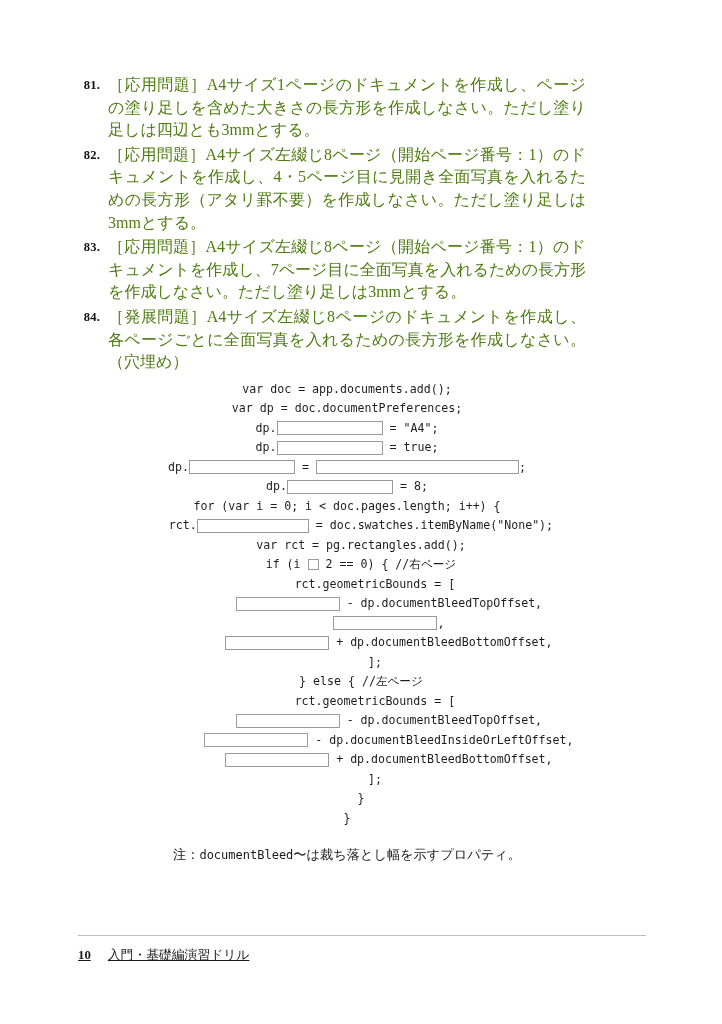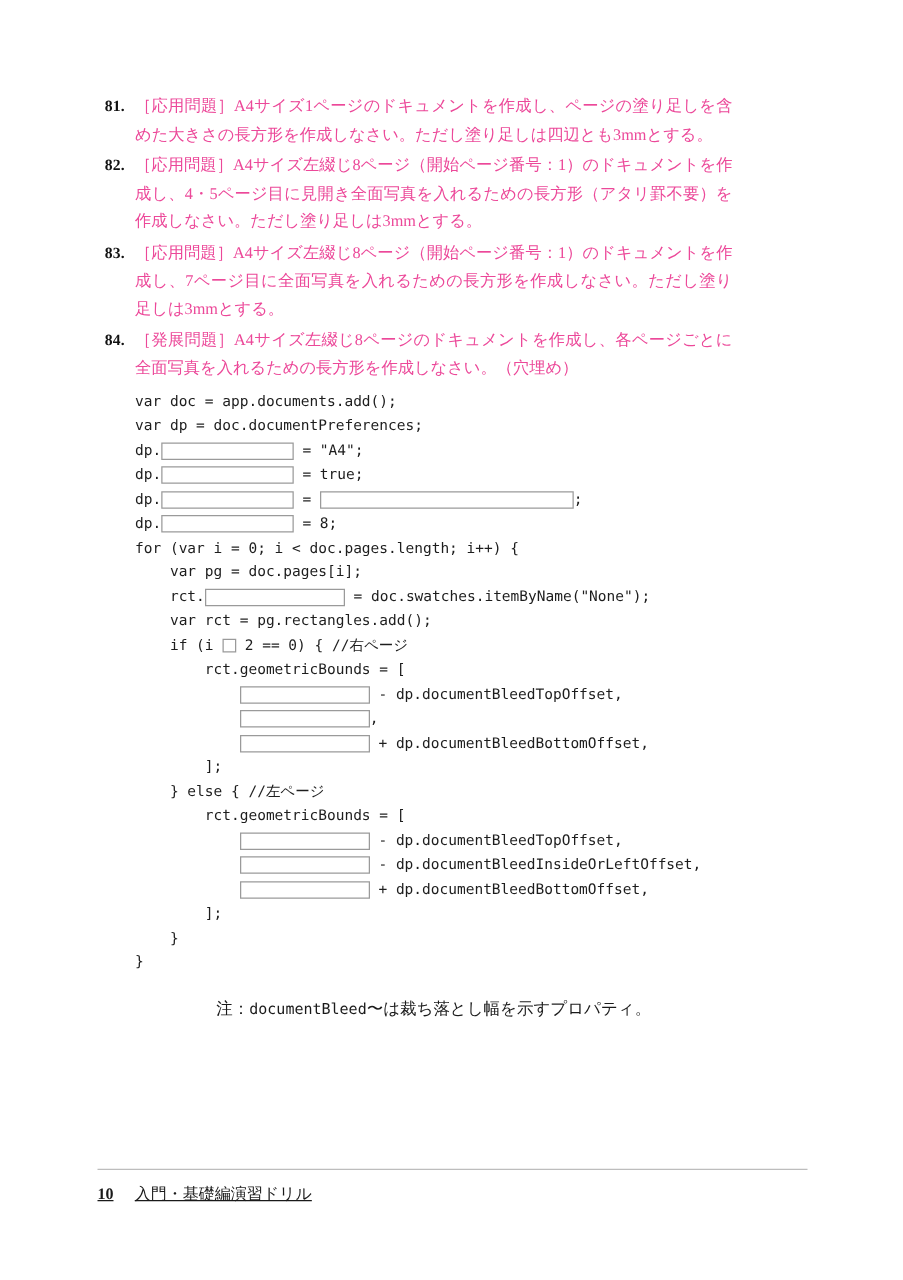--- a/index.html
+++ b/index.html
@@ -45,41 +45,42 @@
     font-size: 12.5px;
     line-height: 22.6px;
     font-family: "Liberation Serif", "DejaVu Serif", serif;
     letter-spacing: 0.2px;
     padding-right: 8px;
     box-sizing: border-box;
     color: #111;
   }
   .qbody {
     flex: 1 1 auto;
-    font-size: 13px;
+    font-size: 16px;
     line-height: 22.6px;
     text-align: justify;
     text-justify: inter-character;
-    color: #ec4899;
+    color: #4d7c0f;
   }
 
   
   .code {
     margin: 6px 0 0 30px;
     font-family: "DejaVu Sans Mono", "Liberation Mono", monospace;
     font-size: 11.6px;
     line-height: 19.5px;
     color: #1d1d1d;
     white-space: nowrap;
   }
   .cline {
     height: 19.5px;
     display: flex;
     align-items: center;
     white-space: pre;
+    justify-content: center;
   }
 
   .blank {
     display: inline-block;
     border: 1px solid #9a9a9a;
     background: #ffffff;
     height: 14px;
     vertical-align: -2px;
     box-sizing: border-box;
   }
@@ -165,21 +166,20 @@
     <div class="cline"><span>dp.</span><span class="blank b-w1"></span><span> = "A4";</span></div>
 
     <div class="cline"><span>dp.</span><span class="blank b-w1"></span><span> = true;</span></div>
 
     <div class="cline"><span>dp.</span><span class="blank b-w1"></span><span> = </span><span class="blank b-long"></span><span>;</span></div>
 
     <div class="cline"><span>dp.</span><span class="blank b-w1"></span><span> = 8;</span></div>
 
     <div class="cline"><span>for (var i = 0; i &lt; doc.pages.length; i++) {</span></div>
 
-    <div class="cline"><span>    var pg = doc.pages[i];</span></div>
 
     <div class="cline"><span>    rct.</span><span class="blank b-w2"></span><span> = doc.swatches.itemByName("None");</span></div>
 
     <div class="cline"><span>    var rct = pg.rectangles.add();</span></div>
 
     <div class="cline"><span>    if (i </span><span class="blank b-sq"></span><span> 2 == 0) { //右ページ</span></div>
 
     <div class="cline"><span>        rct.geometricBounds = [</span></div>
 
     <div class="cline"><span>            </span><span class="blank b-gb"></span><span> - dp.documentBleedTopOffset,</span></div>

